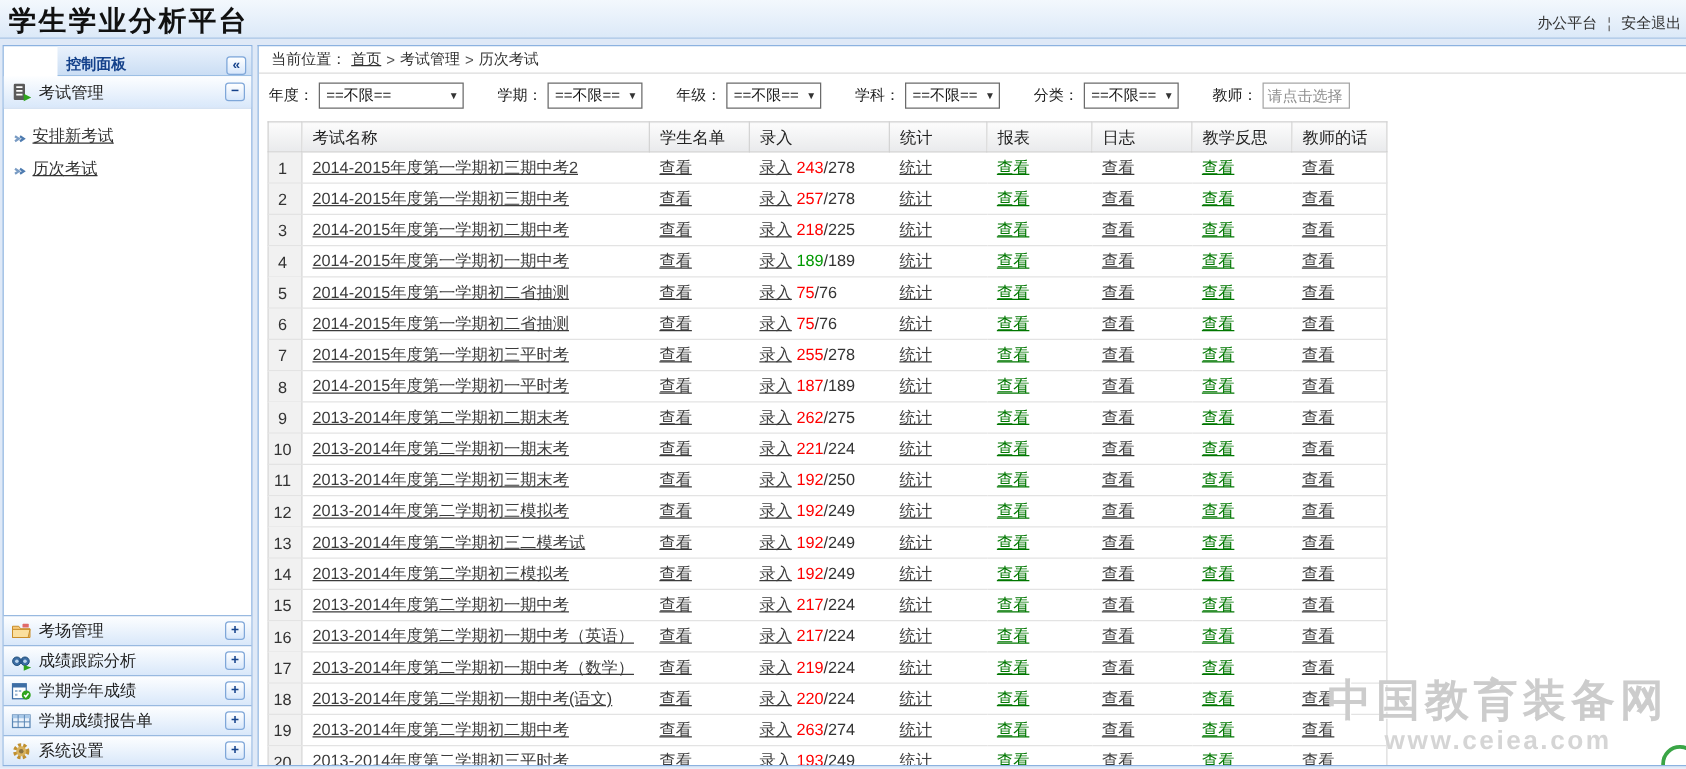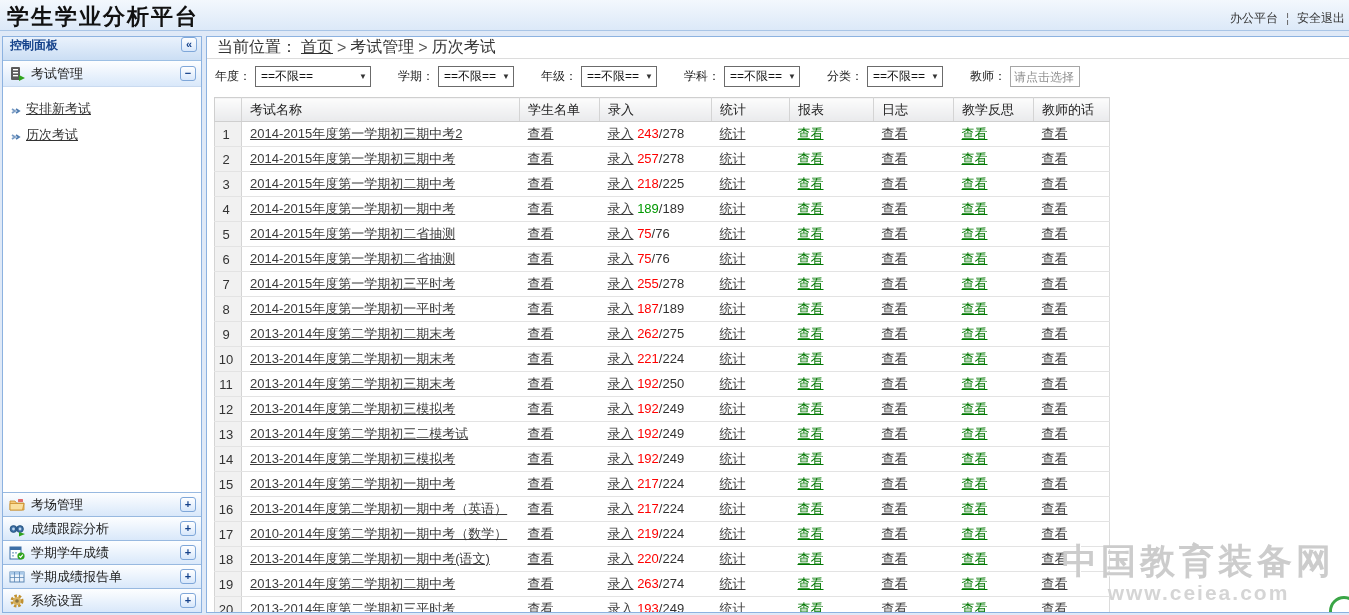--- a/index.html
+++ b/index.html
@@ -32,22 +32,22 @@
   
   .sidebar {
     position:absolute; left:2px; top:36px; width:200px; height:577px;
     background:#fff; border:1px solid #8cb2e0;
     display:flex; flex-direction:column;
   }
   .panel-title {
     height:24px; flex:0 0 24px;
     background:linear-gradient(#eaf2fc,#cbdef4);
     border-bottom:1px solid #9cbfe4;
-    display:flex; align-items:flex-start; padding:0 4px 0 7px;
-    color:#15428b; font-weight:bold; font-size:12px;
+    display:flex; align-items:flex-end; padding:0 4px 0 7px;
+    color:#15428b; font-weight:bold; font-size:12px;margin-left:43px;
   }
   .panel-title .grow, .grow { flex:1; }
   .sq-btn {
     width:16px; height:15px; border:1px solid #7fa7d9; border-radius:3px;
     background:linear-gradient(#ffffff,#d7e7fb);
     color:#15428b; font-size:11px; font-weight:bold;
     display:flex; align-items:center; justify-content:center;
     cursor:pointer; line-height:1;
   }
   .acc-header {
@@ -68,21 +68,21 @@
   .icon16 { width:16px; height:16px; flex:0 0 16px; display:inline-block; }
   .icon10 { width:10px; height:10px; flex:0 0 10px; display:inline-block; }
   
   .main {
     position:absolute; left:206px; top:36px; width:1143px; height:577px;
     background:#fff; border:1px solid #8cb2e0; border-right:none;
     overflow:hidden;
   }
   .breadcrumb {
     height:22px; display:flex; align-items:center; padding-left:10px;
-    border-bottom:1px solid #dcdcdc; font-size:16px; color:#333; gap:4px;
+    border-bottom:1px solid #dcdcdc; font-size:12px; color:#333; gap:4px;
   }
   .breadcrumb a { color:#333; text-decoration:underline; cursor:pointer; }
   .crumb-sep { color:#555; }
   .filters {
     height:35px; display:flex; align-items:center; padding-left:8px; gap:13px;
     font-size:12px; color:#222;
   }
   .sel {
     height:21px; border:1px solid #6b6b6b; background:#fff;
     display:flex; align-items:center; padding:0 3px 0 5px; gap:4px;
@@ -514,21 +514,21 @@
           <td><a class="lnk dark">查看</a></td>
           <td><a class="lnk dark">录入</a> <span class="cnt-red">217</span><span>/224</span></td>
           <td><a class="lnk dark">统计</a></td>
           <td><a class="lnk greenlnk">查看</a></td>
           <td><a class="lnk dark">查看</a></td>
           <td><a class="lnk greenlnk">查看</a></td>
           <td><a class="lnk dark">查看</a></td>
         </tr>
         <tr>
           <td class="num">17</td>
-          <td><a class="lnk dark">2010-2014年度第二学期初一期中考（数学）</a></td>
+          <td><a class="lnk dark">2013-2014年度第二学期初一期中考（数学）</a></td>
           <td><a class="lnk dark">查看</a></td>
           <td><a class="lnk dark">录入</a> <span class="cnt-red">219</span><span>/224</span></td>
           <td><a class="lnk dark">统计</a></td>
           <td><a class="lnk greenlnk">查看</a></td>
           <td><a class="lnk dark">查看</a></td>
           <td><a class="lnk greenlnk">查看</a></td>
           <td><a class="lnk dark">查看</a></td>
         </tr>
         <tr>
           <td class="num">18</td>

